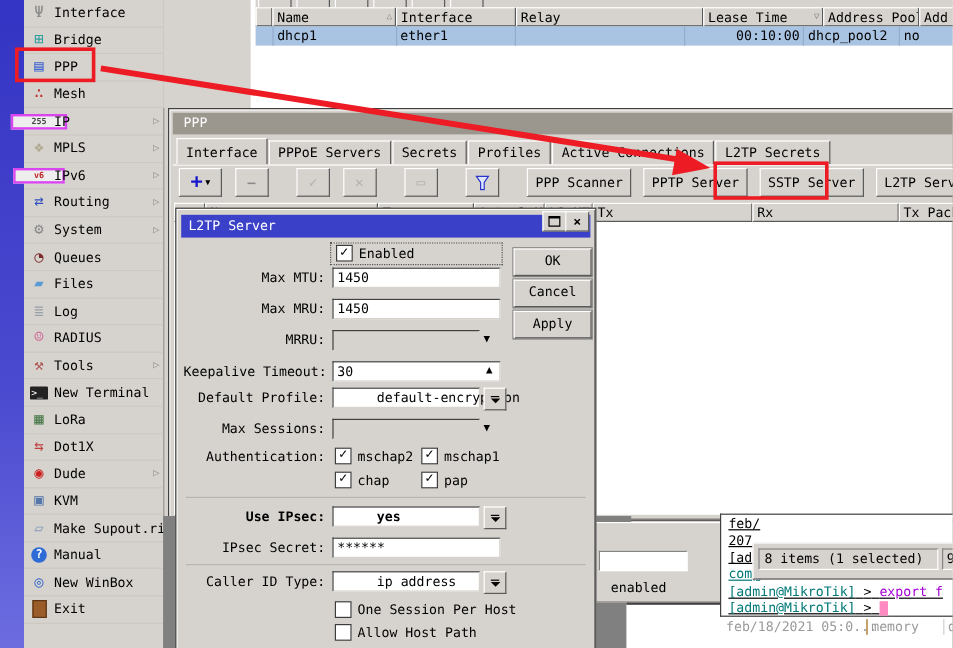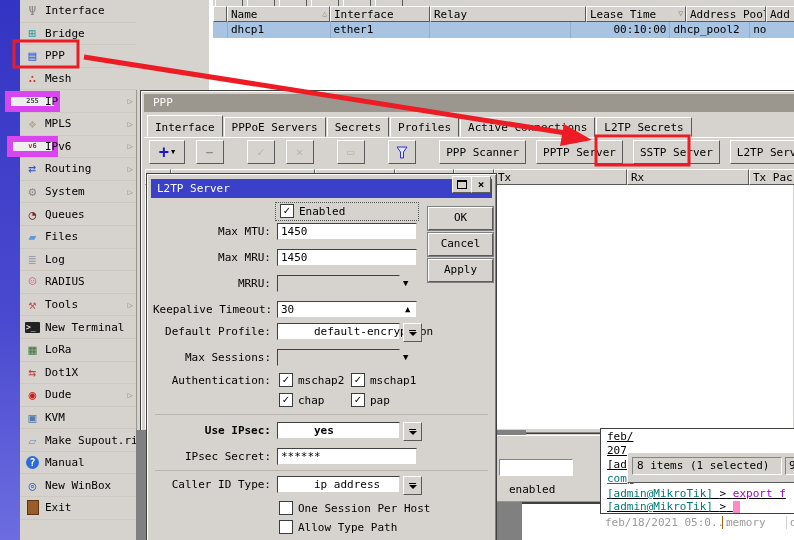--- a/index.html
+++ b/index.html
@@ -9,21 +9,21 @@
   .abs{position:absolute;}
   .sunken{border:1px solid;border-color:#848484 #ffffff #ffffff #848484;background:#fff;}
   .sunken2{border:1px solid;border-color:#404040 #d6d3ce #d6d3ce #404040;background:#fff;}
   
   #blue-strip{left:0;top:0;width:20px;height:540px;background:linear-gradient(180deg,#3434c4,#4a4ad0 60%,#6d6de0);}
   #sidebar{left:20px;top:0;width:116px;height:540px;background:#d6d3ce;border-right:1px solid #9a968e;}
   .sitem{display:flex;align-items:center;height:21.6px;padding-left:4px;border-bottom:1px solid #cdc9c1;cursor:default;}
   .sitem .lab{white-space:nowrap;}
   .sicon{width:17px;height:15px;margin-right:4px;display:inline-flex;align-items:center;justify-content:center;font-size:13px;line-height:13px;flex:0 0 17px;}
   .sarrow{margin-left:auto;margin-right:3px;color:#9a968e;font-size:9px;}
-  .ic-box{font-size:7px;line-height:9px;border:6px solid #d946ef;background:#eee;padding:0 15px;font-weight:bold;text-align:center;}
+  .ic-box{font-size:7px;line-height:9px;border:2px solid #d946ef;background:#eee;padding:0 15px;font-weight:bold;text-align:center;}
   .ic-term{background:#222;color:#fff;font-size:8px;line-height:11px;width:14px;height:11px;text-align:left;padding-left:1px;border-radius:1px;}
   .ic-circle{background:#2e6bd6;color:#fff;border-radius:50%;width:13px;height:13px;font-size:10px;line-height:13px;text-align:center;font-weight:bold;}
   .ic-door{width:10px;height:13px;background:#9a5c28;border:1px solid #5e3514;}
   
   .hdrcell{border:1px solid;border-color:#ffffff #5a5a5a #5a5a5a #ffffff;background:#d6d3ce;
     padding:1px 3px;box-sizing:border-box;white-space:nowrap;overflow:hidden;height:16px;position:relative;}
   .mark{position:absolute;right:2px;top:2px;font-size:8px;color:#8e8a82;}
   
   #ppp-win{left:140px;top:90px;width:656px;height:342px;background:#d6d3ce;
     border:1px solid #404040;box-shadow:inset 1px 1px 0 #fff,inset -1px -1px 0 #808080;}
@@ -378,21 +378,21 @@
       <span class="dinput sunken2 w121">ip address</span>
       <span class="combo">
           <span class="bar"></span>
           <span class="tri"></span>
         </span>
     </div>
     <div class="drow" style="top:326px;">
       <span class="abs" style="left:126px;top:1px;"><span class="cb"></span><span class="cblab">One Session Per Host</span></span>
     </div>
     <div class="drow" style="top:345px;">
-      <span class="abs" style="left:126px;top:1px;"><span class="cb"></span><span class="cblab">Allow Type Path</span></span>
+      <span class="abs" style="left:126px;top:1px;"><span class="cb"></span><span class="cblab">Allow Host Path</span></span>
     </div>
 
     <div class="dbtn" style="top:33px;">OK</div>
     <div class="dbtn" style="top:59px;">Cancel</div>
     <div class="dbtn" style="top:85px;">Apply</div>
   </div>
 
   <svg id="anno" class="abs" width="794" height="540">
     <rect x="14" y="41" width="64" height="26" fill="none" stroke="#ed1c24" stroke-width="3"></rect>
     <rect x="596" y="136" width="93" height="29" fill="none" stroke="#ed1c24" stroke-width="3"></rect>

